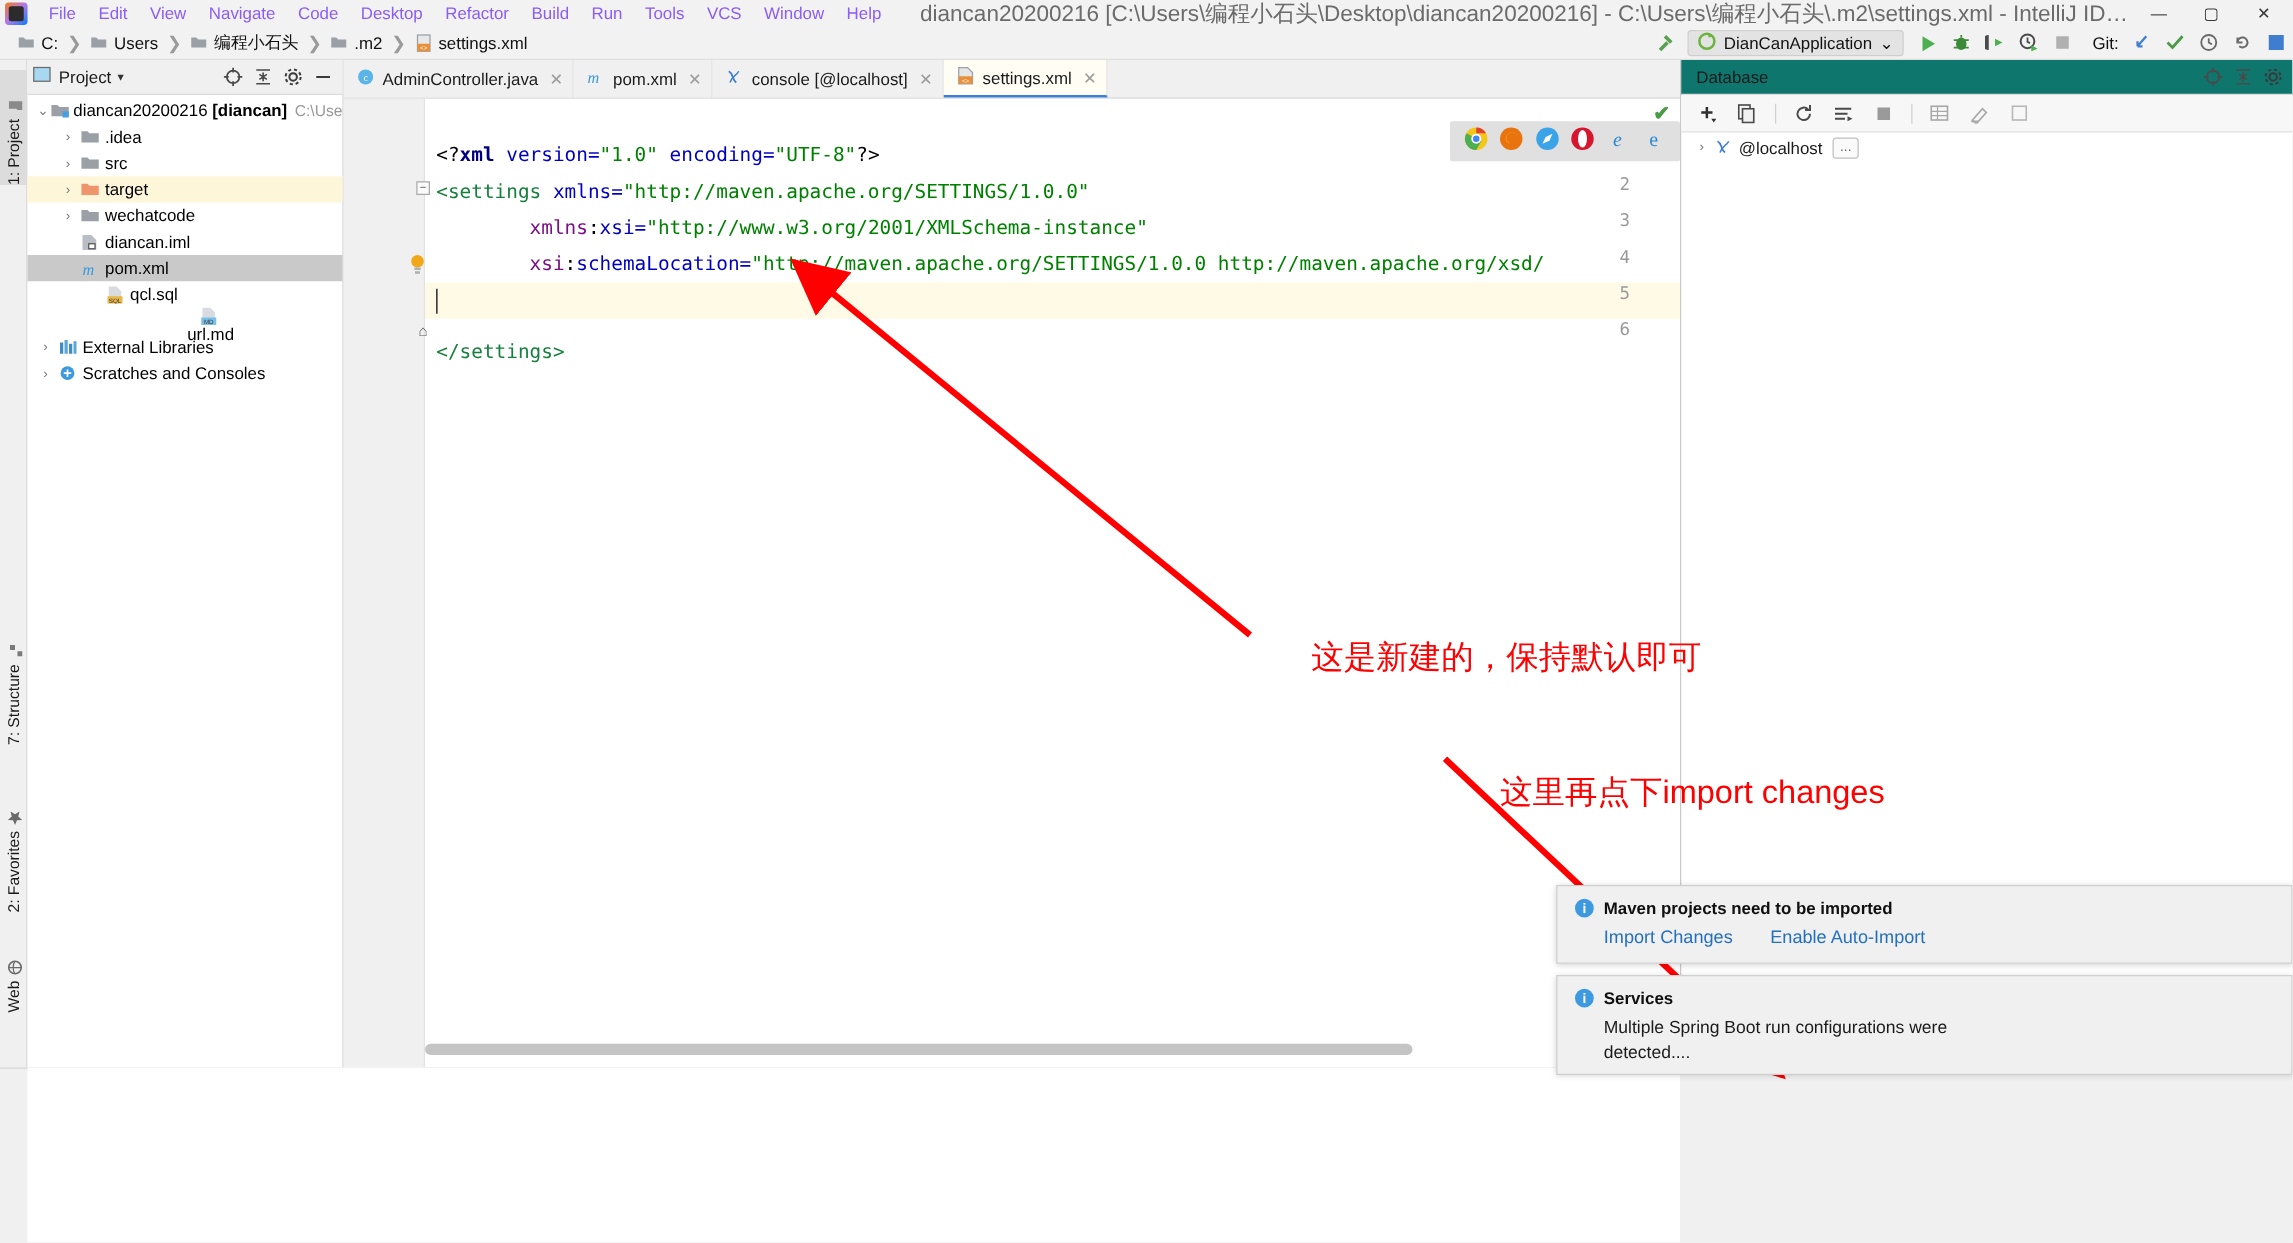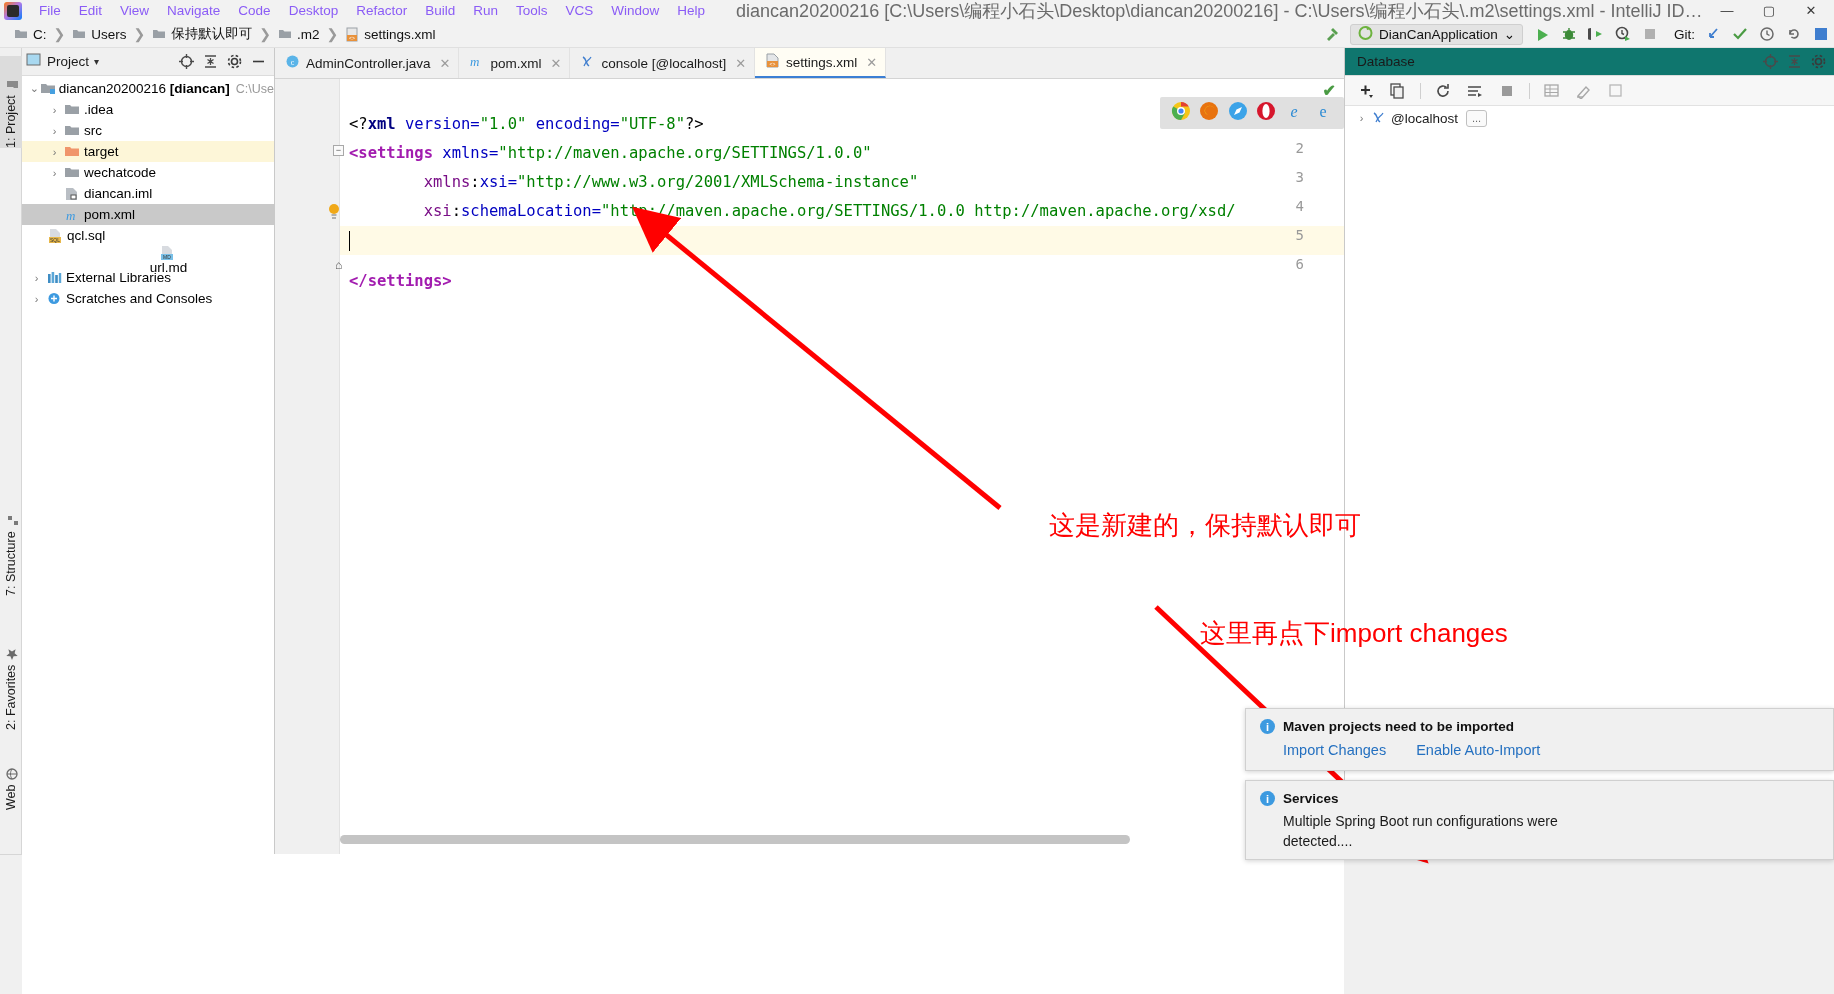--- a/index.html
+++ b/index.html
@@ -139,21 +139,21 @@
   .code-line {
     position: absolute; left: 74px; font-family: "DejaVu Sans Mono", monospace;
     font-size: 15.5px; white-space: pre; line-height: 29px;
   }
   .line-hl {
     position: absolute; left: 65px; right: 0; height: 29px; background: #fffae6;
   }
   .caret {
     position: absolute; width: 1px; background: #000; height: 20px;
   }
-  .tok-tag   { color: #a21caf; font-weight: bold; }
+  .tok-tag   { color: #15803d; font-weight: normal; }
   .tok-name  { color: #000080; font-weight: bold; }
   .tok-attr  { color: #7a0f87; }
   .tok-attr2 { color: #0000c0; }
   .tok-val   { color: #008000; }
   .tok-plain { color: #000000; }
   .tok-punct { color: #000000; }
 
   .browser-bar {
     position: absolute; right: 0; top: 18px; width: 184px; height: 32px;
     background: #e0e0e0; display: flex; align-items: center;
@@ -271,21 +271,21 @@
         </span>
         <span>Users</span>
       </div>
       <span class="crumb-sep">❯</span>
       <div class="crumb">
         <span class="cicon">
           <svg width="14" height="12">
               <path d="M1 2h4l1.5 1.5H13V10H1z" fill="#9aa0a6"></path>
             </svg>
         </span>
-        <span>保持默认即可</span>
+        <span>编程小石头</span>
       </div>
       <span class="crumb-sep">❯</span>
       <div class="crumb">
         <span class="cicon">
           <svg width="14" height="12">
               <path d="M1 2h4l1.5 1.5H13V10H1z" fill="#9aa0a6"></path>
             </svg>
         </span>
         <span>.m2</span>
       </div>
@@ -523,21 +523,21 @@
 
       <div class="tree-row sel" style="padding-left:41px;">
         <span class="tnode-icon">
           <svg width="15" height="14">
               <text x="1" y="12" font-size="13" font-style="italic" font-family="serif" fill="#3d9ae0">m</text>
             </svg>
         </span>
         <span class="tlabel">pom.xml</span>
       </div>
 
-      <div class="tree-row" style="padding-left:24px;">
+      <div class="tree-row" style="padding-left:61px;">
         <span class="tnode-icon">
           <svg width="15" height="14">
               <path d="M2 0h6l4 4v5H2z" fill="#d8dbe0"></path>
               <rect x="1" y="8" width="12" height="6" fill="#e8b84a"></rect>
               <text x="7" y="13" font-size="5" fill="#333" text-anchor="middle" font-family="sans-serif">SQL</text>
             </svg>
         </span>
         <span class="tlabel">qcl.sql</span>
       </div>
 

